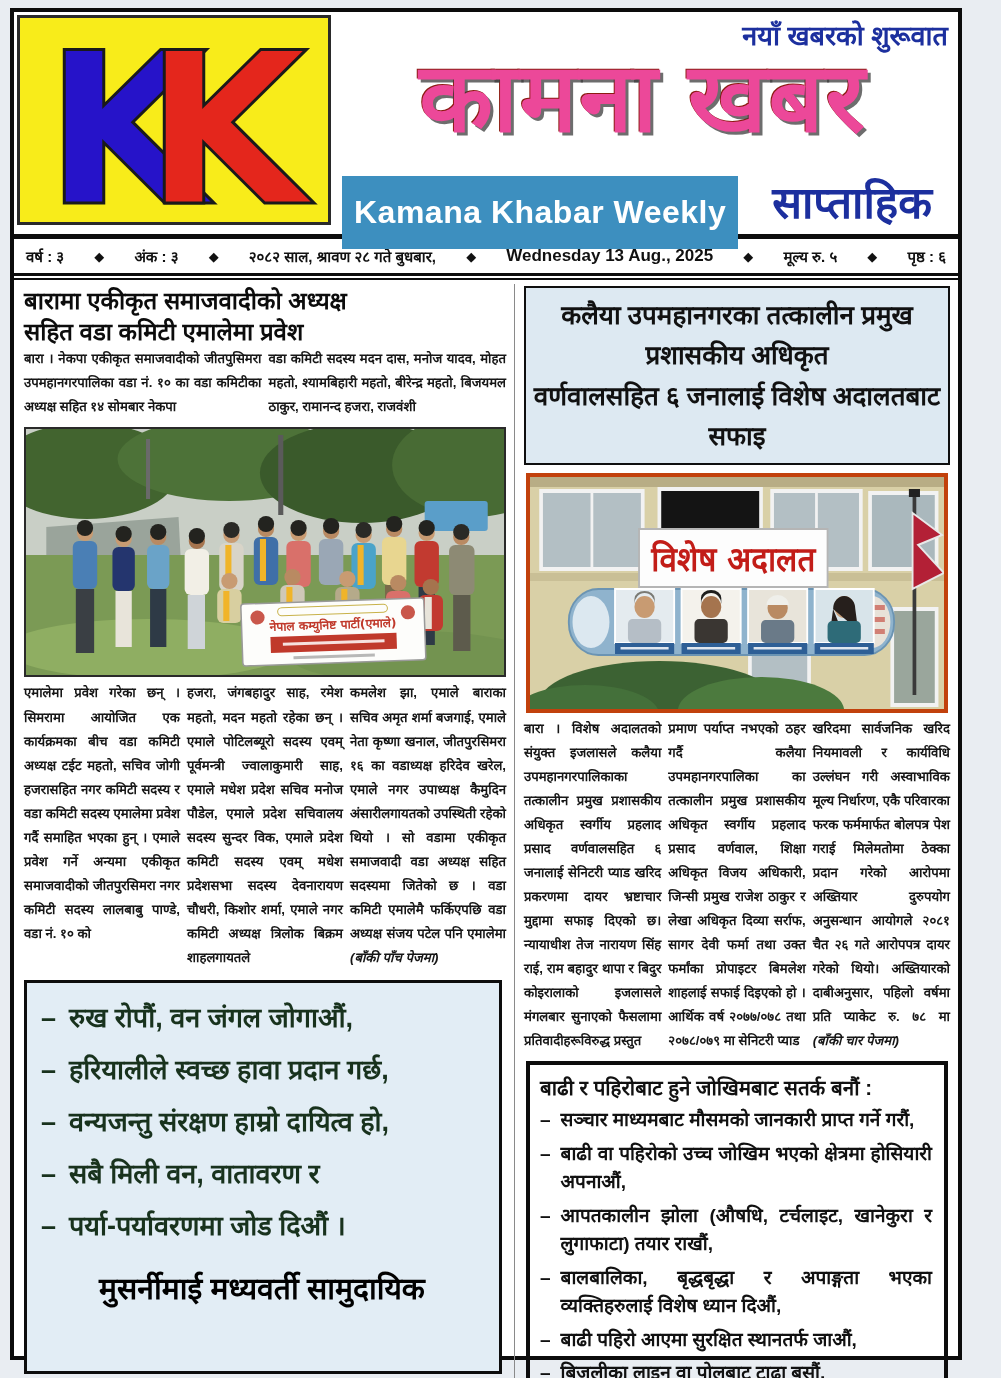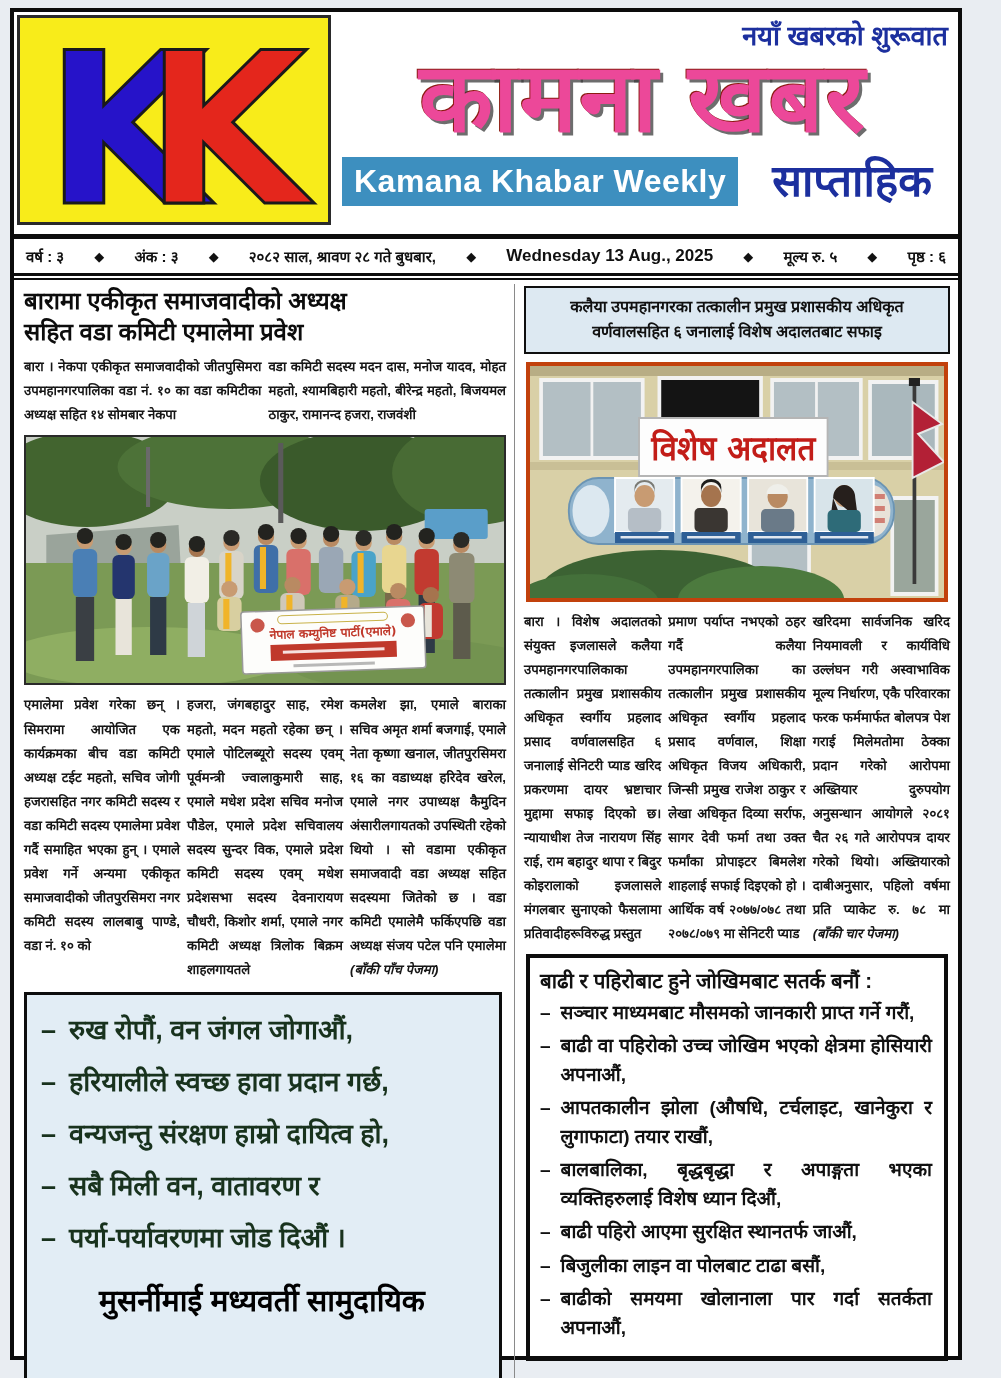--- a/index.html
+++ b/index.html
@@ -16,44 +16,44 @@
   
   .masthead{display:flex;height:222px;position:relative;}
   .logo-box{width:314px;height:210px;margin:3px;flex:none;}
   .mast-right{flex:1;position:relative;padding-right:6px;}
   .tagline{position:absolute;top:4px;right:10px;font-size:27px;font-weight:800;color:#1c2f9e;}
   .np-title{
     margin-top:36px;text-align:center;font-size:96px;font-weight:800;color:#ec4899;line-height:1.05;
     text-shadow:3px 3px 0 rgba(60,60,60,.75), -1px -1px 0 #8d1b12;letter-spacing:2px;white-space:nowrap;
   }
   .sub-row{display:flex;align-items:center;margin-top:8px;padding-left:8px;}
-  .sub-en{background:#3d8fbf;color:#fff;font-weight:800;font-size:32px;padding:6px 12px;letter-spacing:.5px;}
+  .sub-en{background:#3d8fbf;color:#fff;font-weight:800;font-size:32px;padding:18px 12px;letter-spacing:.5px;margin-top:19px;}
   .sub-np{color:#1c2f9e;font-weight:800;font-size:44px;margin-left:34px;line-height:1;}
   
   .infobar{
     border-top:5px solid #0d0d0d;border-bottom:3px solid #0d0d0d;
     display:flex;align-items:center;justify-content:space-between;
     padding:7px 12px;font-size:15px;font-weight:700;
   }
   .thin-rule{border-top:2px solid #0d0d0d;margin-top:2px;}
   .diamond{font-size:13px;margin:0 4px;}
   .date-en{font-size:17px;font-weight:700;}
   
   .main{display:flex;padding:4px 6px 0 6px;}
   .col-left{width:482px;flex:none;padding:2px 8px 0 4px;border-right:1.5px solid #8a8a8a;}
   .col-right{flex:1;padding:2px 2px 0 9px;}
   .headline-l{font-size:24px;font-weight:800;line-height:1.28;color:#0c0c0c;letter-spacing:0;}
-  .cols{display:flex;gap:7px;margin-top:8px;}
+  .cols{display:flex;gap:7px;}
   .cols .c{flex:1;text-align:justify;font-size:13.2px;line-height:1.82;font-weight:600;color:#161616;}
   .contmark{font-weight:800;font-style:italic;white-space:nowrap;}
   .photo-frame{border:2px solid #2a2a2a;margin:8px 0 4px 0;line-height:0;}
   
   .headline-box{
     border:2.5px solid #0f0f0f;background:#dde9f2;text-align:center;
-    font-size:16px;font-weight:800;line-height:1.55;padding:7px 4px;
+    font-size:26px;font-weight:800;line-height:1.55;padding:7px 4px;
   }
   .photo-frame-r{border:4px solid #c2410c;margin:8px 2px 4px 2px;line-height:0;}
   
   .slogan-box{
     border:3.5px solid #0d0d0d;background:#e2edf5;margin:10px 4px 0 0;
     padding:20px 16px 10px 14px;box-sizing:border-box;height:394px;
   }
   .slogan-item{display:flex;gap:13px;font-size:27px;font-weight:800;color:#18321d;margin-bottom:21px;line-height:1.15;}
   .ad-block{text-align:center;margin-top:26px;color:#000;}
   .ad-l1{font-size:30px;font-weight:900;line-height:1.4;}

